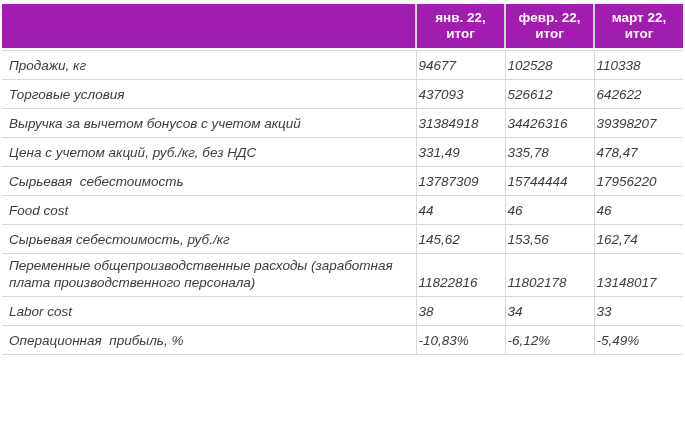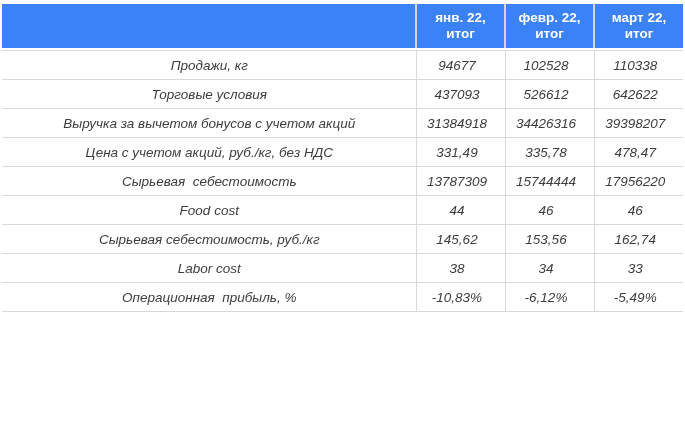--- a/index.html
+++ b/index.html
@@ -18,21 +18,21 @@
   }
   table {
     border-collapse: collapse;
     width: 681px;
     table-layout: fixed;
   }
   col.c-label { width: 414px; }
   col.c-val   { width: 89px; }
 
   thead th {
-    background: #3b82f6;
+    background: #a21caf;
     color: #ffffff;
     font-weight: 700;
     font-size: 13.5px;
     line-height: 16px;
     text-align: center;
     vertical-align: middle;
     padding: 6px 2px;
   }
   thead th + th {
     border-left: 2px solid #d4d4d4;
@@ -52,26 +52,26 @@
     color: #3d3d3d;
     font-size: 13.5px;
     line-height: 17px;
     vertical-align: bottom;
     border-top: 1px solid #d9d9d9;
   }
   tbody tr.data:last-child td {
     border-bottom: 1px solid #d9d9d9;
   }
   td.label {
-    text-align: center;
+    text-align: left;
     padding: 3px 6px 5px 7px;
     white-space: pre-wrap;
   }
   td.val {
-    text-align: center;
+    text-align: left;
     padding: 3px 9px 5px 2px;
     border-left: 1px solid #d9d9d9;
   }
 </style>
 </head>
 <body>
 
 <div class="wrap">
   <table>
     <colgroup>
@@ -148,20 +148,26 @@
         <td class="val">46</td>
       </tr>
 
       <tr class="data">
         <td class="label">Сырьевая себестоимость, руб./кг</td>
         <td class="val">145,62</td>
         <td class="val">153,56</td>
         <td class="val">162,74</td>
       </tr>
 
+      <tr class="data">
+        <td class="label">Переменные общепроизводственные расходы (заработная плата производственного персонала)</td>
+        <td class="val">11822816</td>
+        <td class="val">11802178</td>
+        <td class="val">13148017</td>
+      </tr>
 
       <tr class="data">
         <td class="label">Labor cost</td>
         <td class="val">38</td>
         <td class="val">34</td>
         <td class="val">33</td>
       </tr>
 
 
       <tr class="data">

